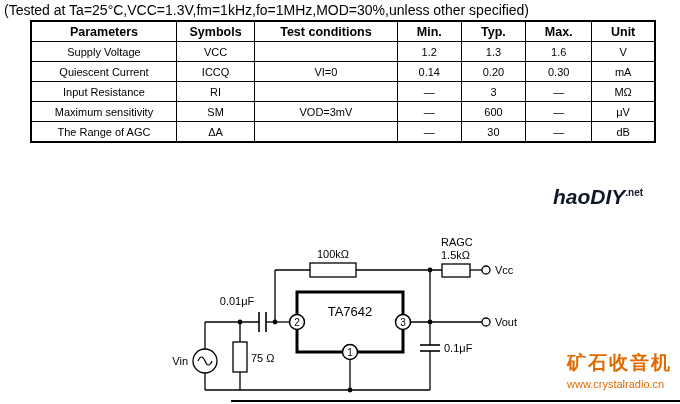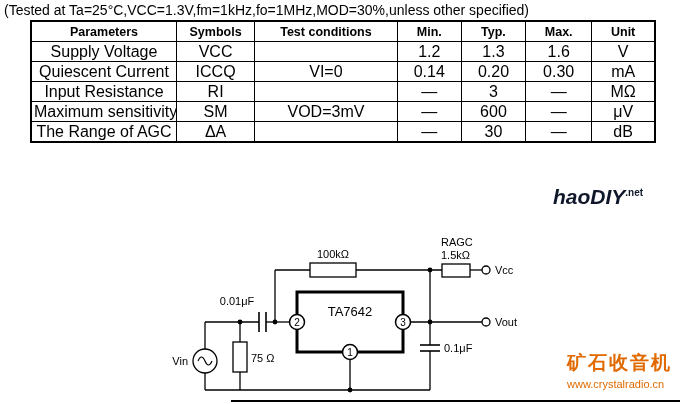--- a/index.html
+++ b/index.html
@@ -1,21 +1,21 @@
 <!DOCTYPE html>
 <html><head>
 <meta charset="utf-8">
 <style>
   html,body{margin:0;padding:0;background:#fff;}
   .page{position:relative;width:680px;height:404px;background:#ffffff;overflow:hidden;
         font-family:"Liberation Sans",sans-serif;color:#000;}
   .note{position:absolute;top:2px;left:4px;font-size:14px;white-space:nowrap;text-align:right;}
   table.params{position:absolute;top:20px;left:30px;border-collapse:collapse;
         border:2px solid #000;table-layout:fixed;width:626px;}
-  .params th,.params td{border:1px solid #000;text-align:center;font-size:16px;
+  .params th,.params td{border:1px solid #000;text-align:center;font-size:11px;
         height:19px;padding:0 2px;overflow:hidden;white-space:nowrap;}
   .params th{font-weight:bold;font-size:12.5px;margin-top:20px;}
   .section-title{position:absolute;top:188px;left:30px;font-size:13.5px;font-weight:bold;
         letter-spacing:0.5px;}
   .wm-top{position:absolute;top:185px;left:553px;color:#0f172a;font-style:italic;
         font-weight:bold;font-size:21px;}
   .wm-top .net{font-size:10px;vertical-align:super;font-style:normal;}
   .wm-bottom{position:absolute;top:350px;right:8px;color:#e06a00;}
   .wm-title{font-size:19px;font-weight:bold;letter-spacing:2px;}
   .wm-url{font-size:11px;margin-top:2px;}

